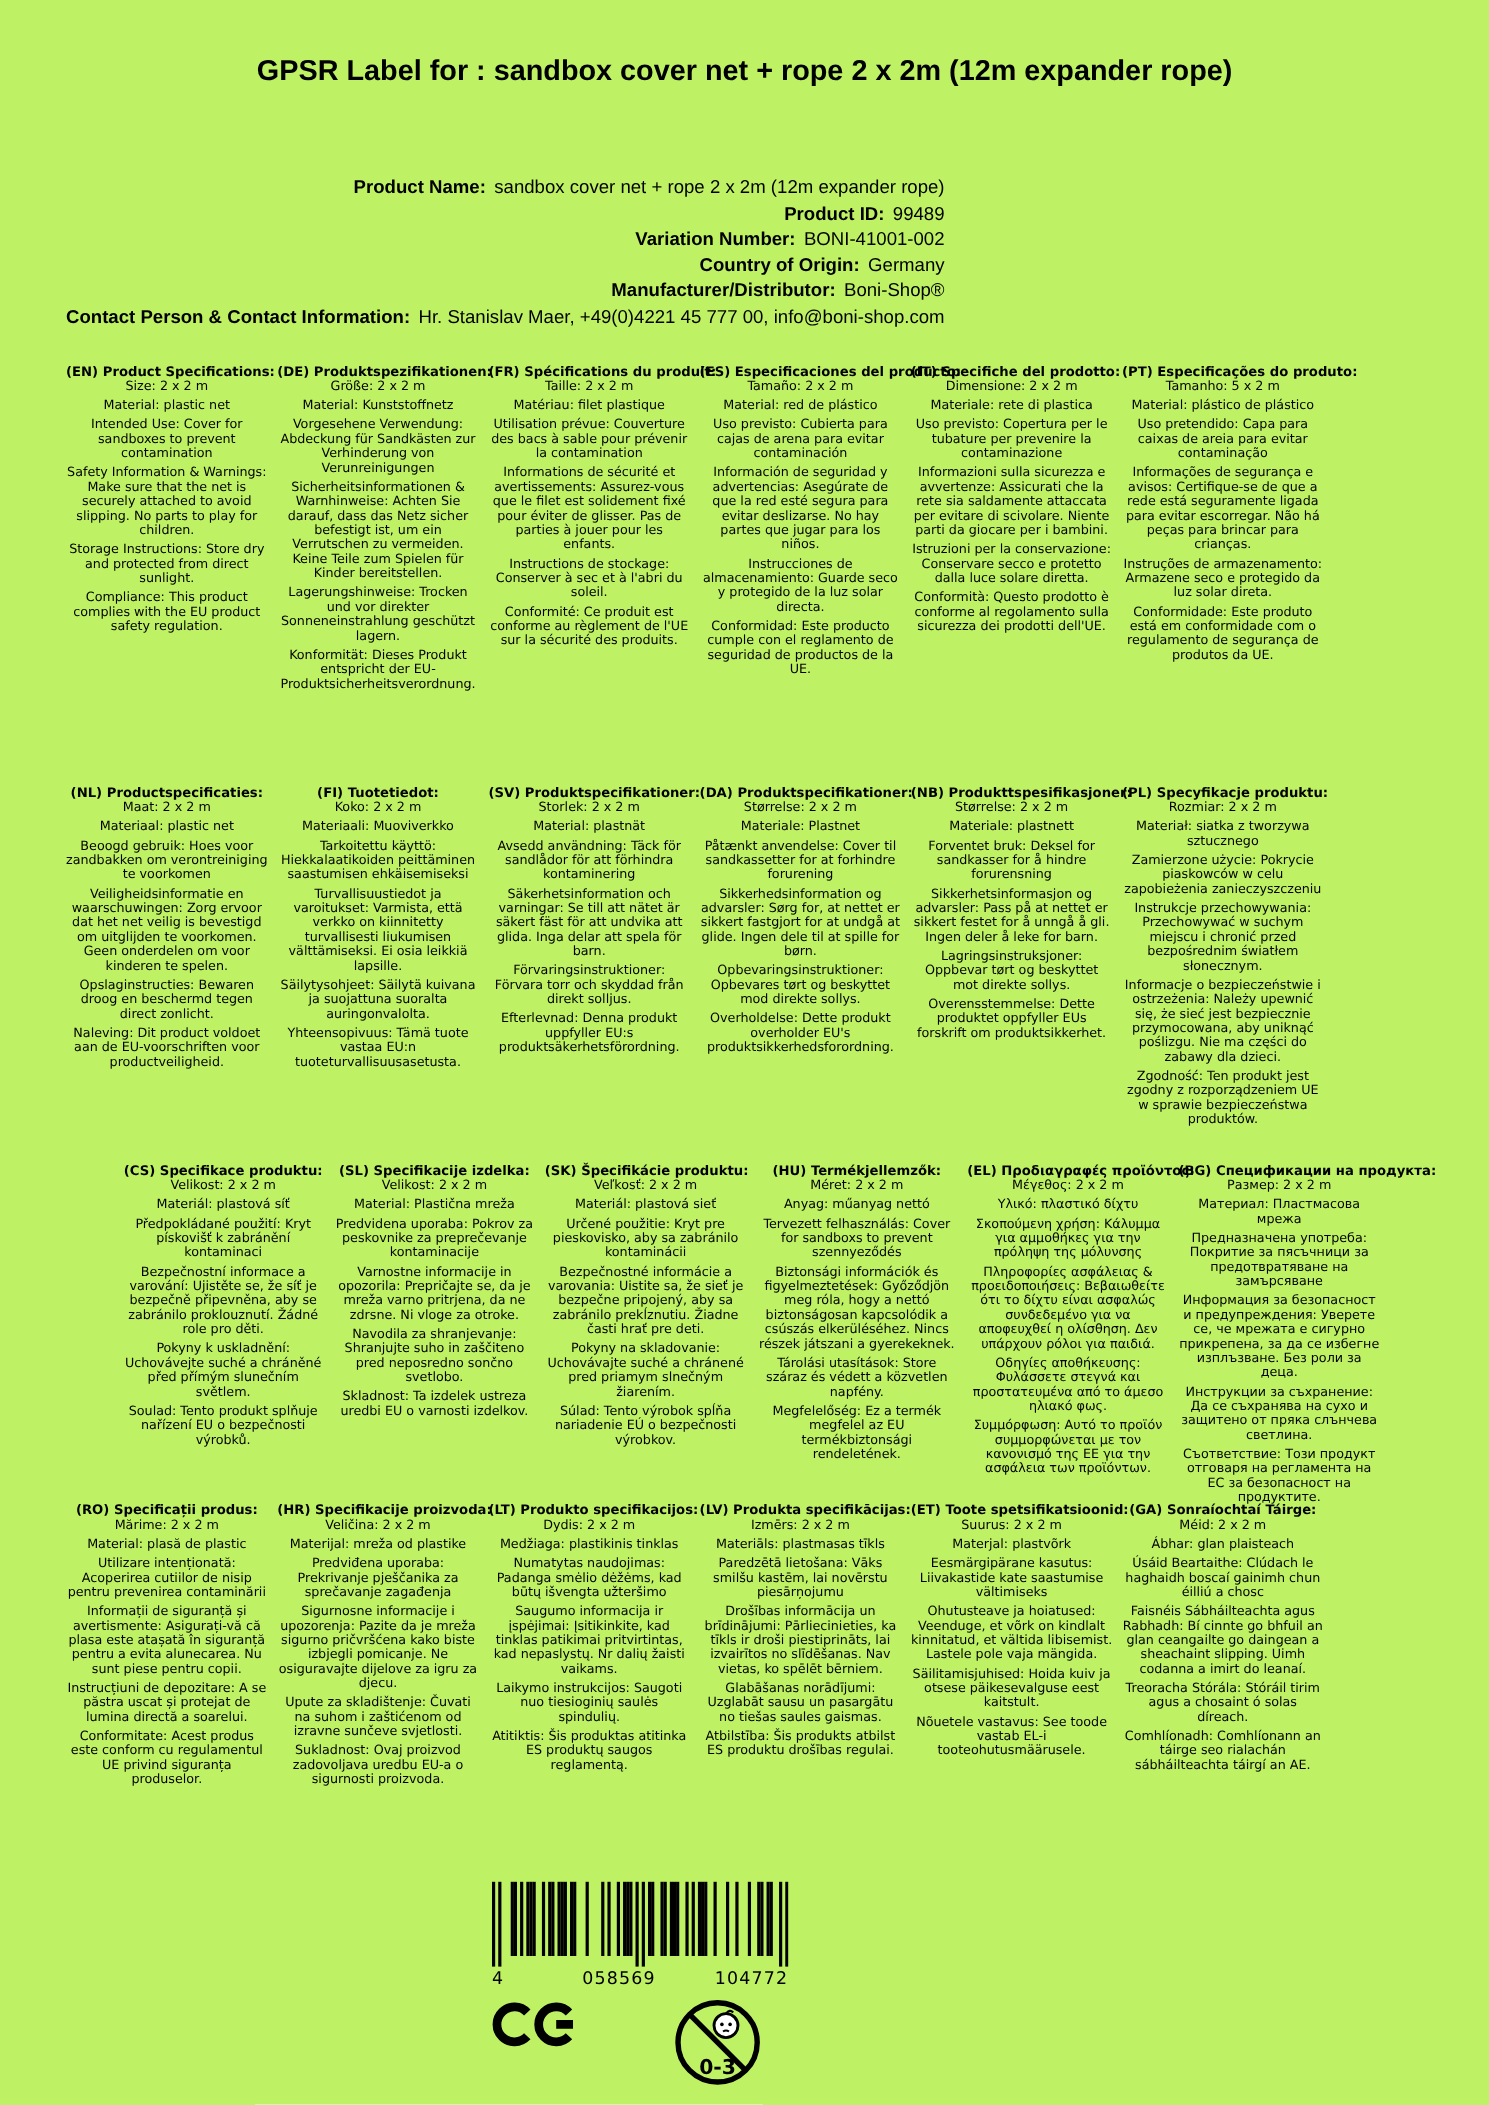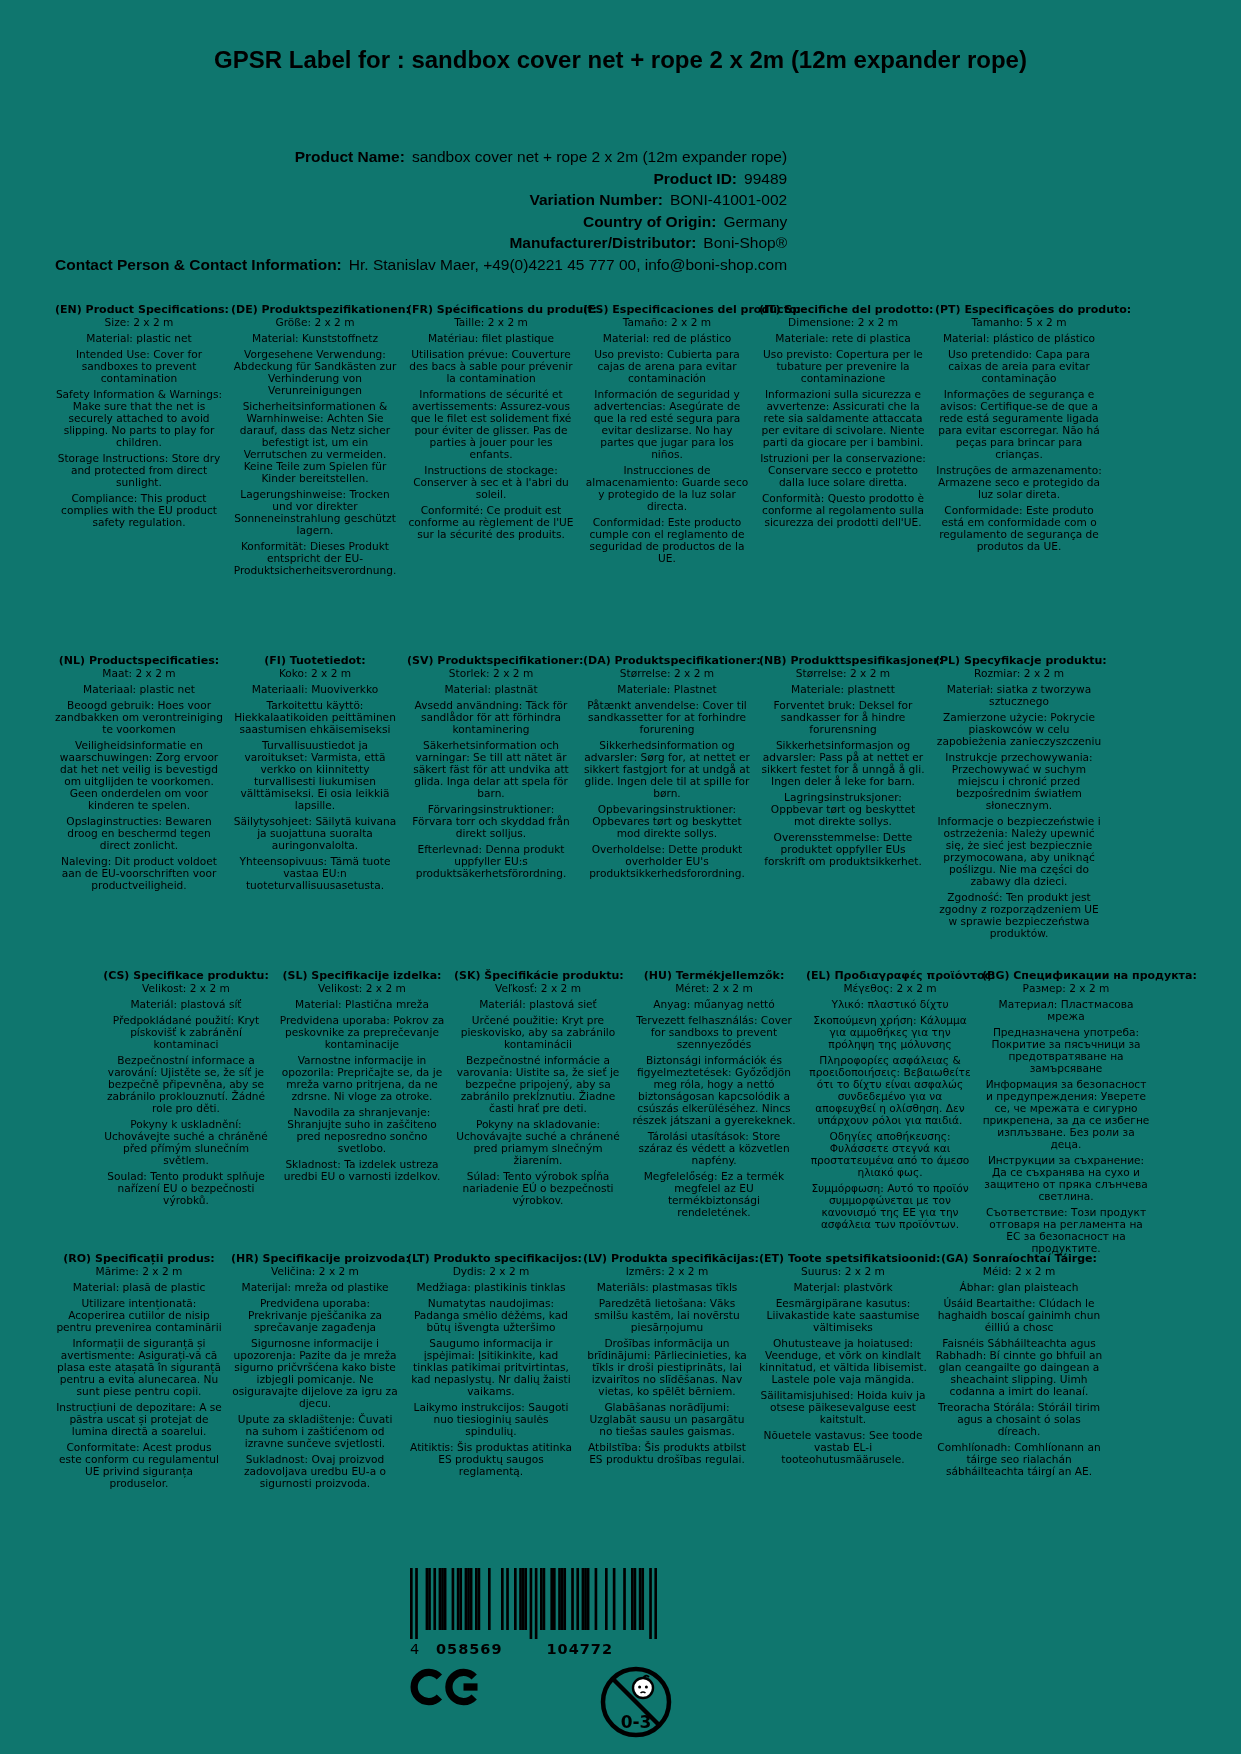--- a/index.html
+++ b/index.html
@@ -1,35 +1,35 @@
 <!DOCTYPE html>
 <html><head>
 <meta charset="utf-8">
 <style>
   html,body{margin:0;padding:0;background:#ffffff;}
-  .page{position:relative;width:1241px;height:1754px;background:#0f766e;overflow:hidden;color:#000;margin:0 auto;}
+  .page{position:relative;width:1241px;height:1754px;background:#bef264;overflow:hidden;color:#000;margin:0 auto;}
   .title{position:absolute;top:44px;left:0;right:0;margin:0 auto;width:920px;text-align:center;
          font-family:"Liberation Sans",sans-serif;font-weight:bold;font-size:24px;line-height:1.32;}
   .prodinfo{position:absolute;left:55px;top:146px;font-family:"Liberation Sans",sans-serif;
             font-size:15.5px;line-height:21.5px;text-align:right;}
   .pi-label{font-weight:bold;}
   .pi-value{margin-left:7px;}
   .spec-grid{position:absolute;left:0;top:0;width:100%;height:100%;}
   .spec-row{position:absolute;left:55px;display:grid;grid-template-columns:repeat(6,168px);column-gap:8px;
             font-family:"DejaVu Sans",sans-serif;text-align:center;}
   .spec-block{overflow:visible;}
   .spec-heading{font-size:11px;font-weight:bold;white-space:nowrap;line-height:13px;}
   .spec-para{margin:4px 0 0;font-size:10.6px;line-height:12px;}
   .spec-para.first{margin-top:0;}
   .barcode{position:absolute;left:410px;top:1568px;width:247px;}
   .barcode svg{display:block;}
   .ean-digits{display:flex;margin-top:2px;font-family:"DejaVu Sans",sans-serif;font-size:14.5px;}
   .ean-digits .d-first{width:26px;text-align:left;}
-  .ean-digits .d-left,.ean-digits .d-right{flex:1;text-align:left;letter-spacing:1px;font-weight:bold;}
-  .marks{position:absolute;left:408px;top:1664px;display:flex;align-items:flex-start;gap:116px;}
+  .ean-digits .d-left,.ean-digits .d-right{flex:1;text-align:right;letter-spacing:1px;}
+  .marks{position:absolute;left:408px;top:1664px;display:flex;align-items:flex-start;gap:78px;}
   .ce svg,.age svg{display:block;}
   .age-text{font-family:"DejaVu Sans",sans-serif;font-weight:bold;font-size:17px;}
 </style>
 </head>
 <body>
 
 <div class="page">
 
   <h1 class="title">GPSR Label for : sandbox cover net + rope 2 x 2m (12m expander rope)</h1>
 

